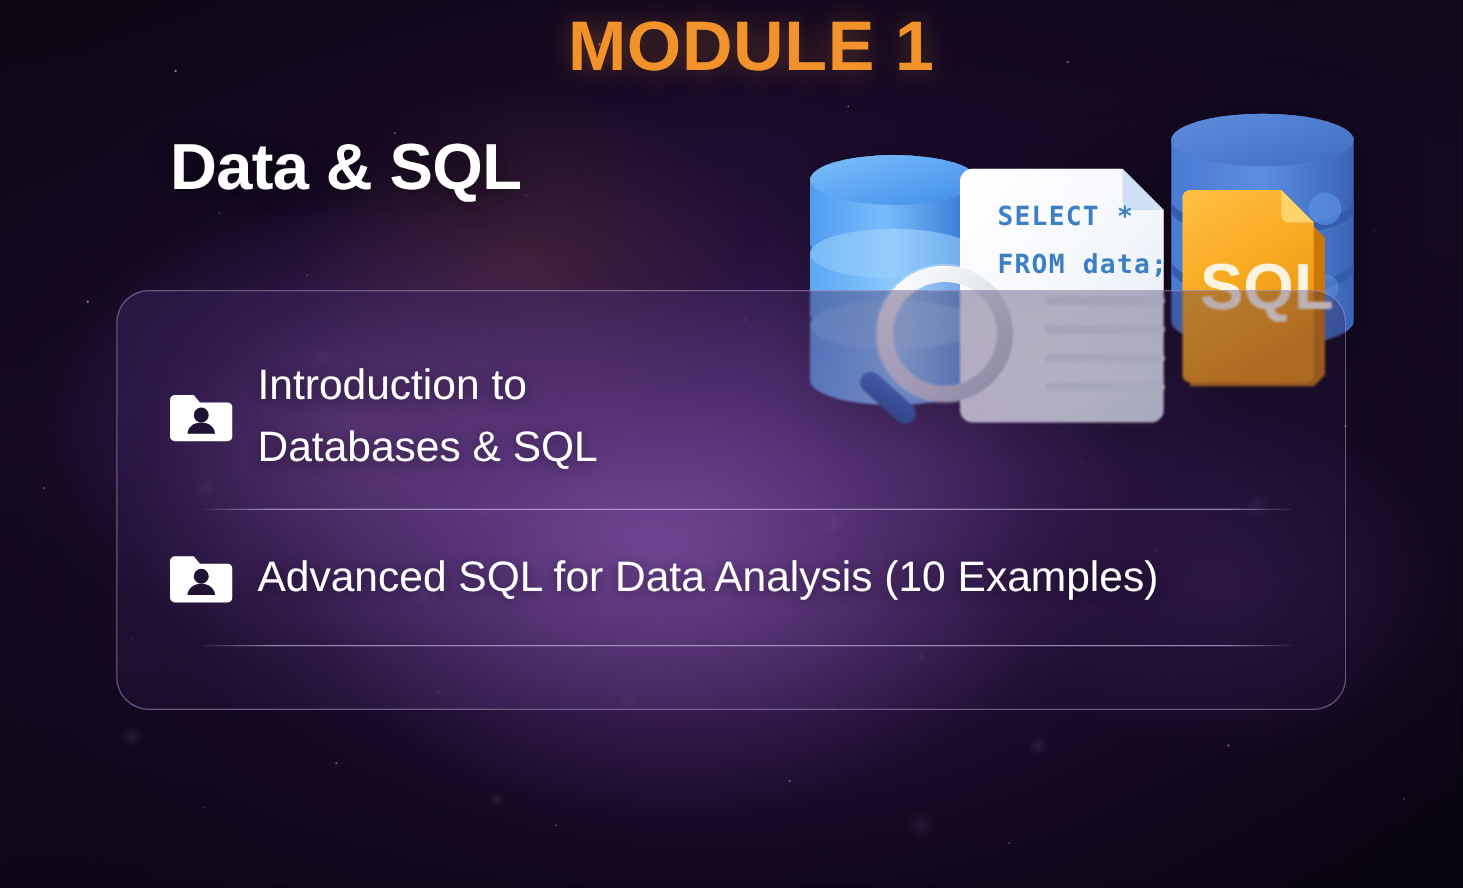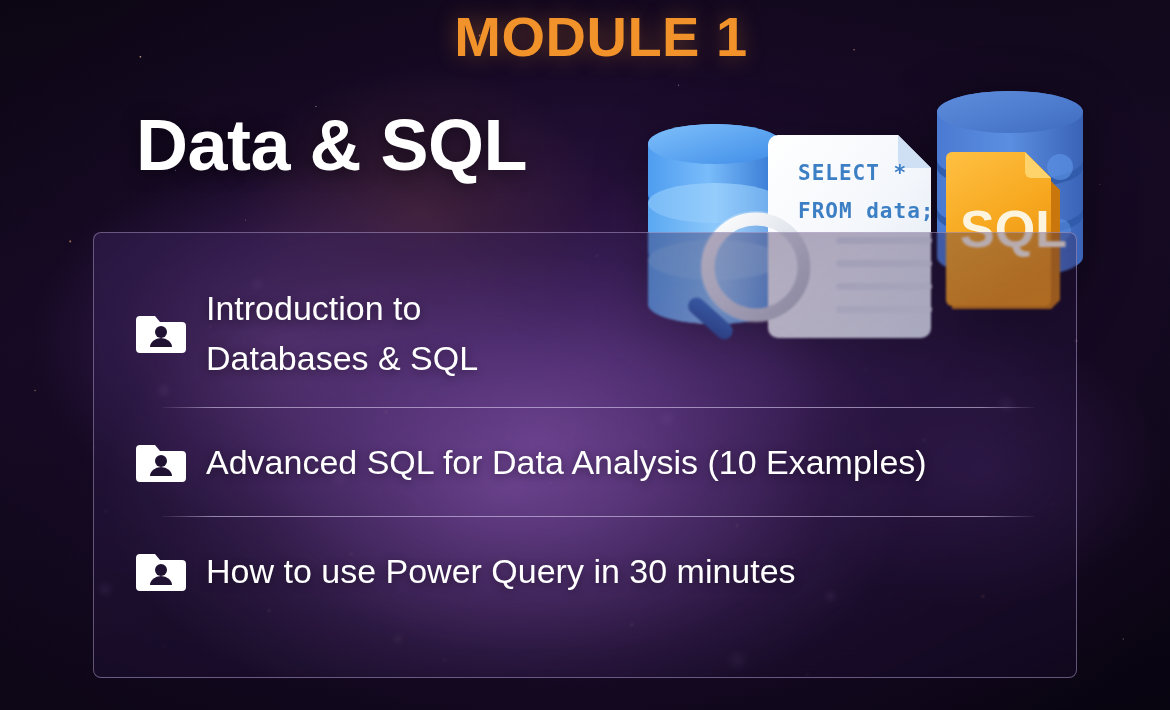--- a/index.html
+++ b/index.html
@@ -107,35 +107,35 @@
     letter-spacing: 0.5px;
     color: #f2922a;
     text-shadow: 0 0 22px rgba(242,146,42,0.35);
   }
 
   
   #page-title {
     position: absolute;
     top: 104px;
     left: 136px;
-    font-size: 72px;
+    font-size: 52px;
     font-weight: 700;
     color: #ffffff;
     letter-spacing: -0.5px;
     text-shadow: 0 2px 18px rgba(0,0,0,0.55);
   }
 
   
   #lesson-card {
     position: absolute;
     left: 93px;
     top: 232px;
     width: 984px;
-    height: 446px;
-    border-radius: 8px;
+    height: 336px;
+    border-radius: 26px;
     border: 1px solid rgba(196,178,225,0.45);
     background:
       radial-gradient(ellipse 560px 330px at 42% 58%, rgba(150,98,192,0.40) 0%, rgba(0,0,0,0) 72%),
       linear-gradient(160deg, rgba(58,36,92,0.48) 0%, rgba(44,26,72,0.30) 52%, rgba(30,16,52,0.34) 100%);
     backdrop-filter: blur(1px);
     padding: 26px 36px;
   }
 
   .lesson-list { list-style: none; }
 
@@ -309,25 +309,17 @@
         <svg class="folder-icon" viewBox="0 0 50 41">
           <path d="M4 3 h15 l5 6 h22 a4 4 0 0 1 4 4 v23 a4 4 0 0 1 -4 4 h-42 a4 4 0 0 1 -4 -4 v-29 a4 4 0 0 1 4 -4 Z" fill="#ffffff"></path>
           <circle cx="25" cy="19" r="6" fill="#201233"></circle>
           <path d="M14 34 a11 9 0 0 1 22 0 Z" fill="#201233"></path>
         </svg>
         <div class="lesson-text">Advanced SQL for Data Analysis (10 Examples)</div>
       </li>
 
       <li class="divider"></li>
 
-      <li class="lesson-item short">
-        <svg class="folder-icon" viewBox="0 0 50 41">
-          <path d="M4 3 h15 l5 6 h22 a4 4 0 0 1 4 4 v23 a4 4 0 0 1 -4 4 h-42 a4 4 0 0 1 -4 -4 v-29 a4 4 0 0 1 4 -4 Z" fill="#ffffff"></path>
-          <circle cx="25" cy="19" r="6" fill="#201233"></circle>
-          <path d="M14 34 a11 9 0 0 1 22 0 Z" fill="#201233"></path>
-        </svg>
-        <div class="lesson-text">How to use Power Query in 30 minutes</div>
-      </li>
 
     </ul>
   </div>
 
 </div>
 
 </body></html>

